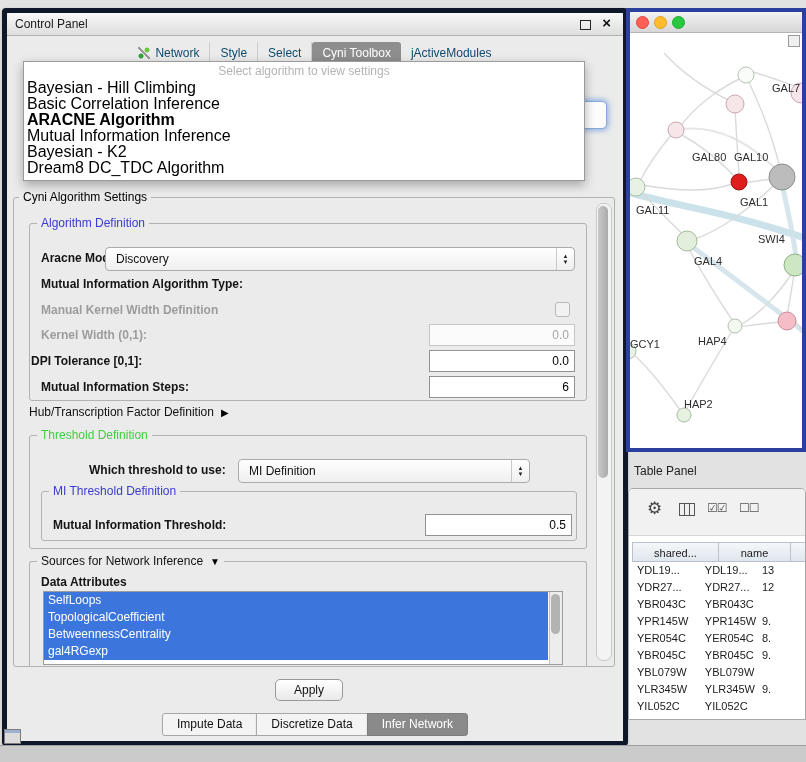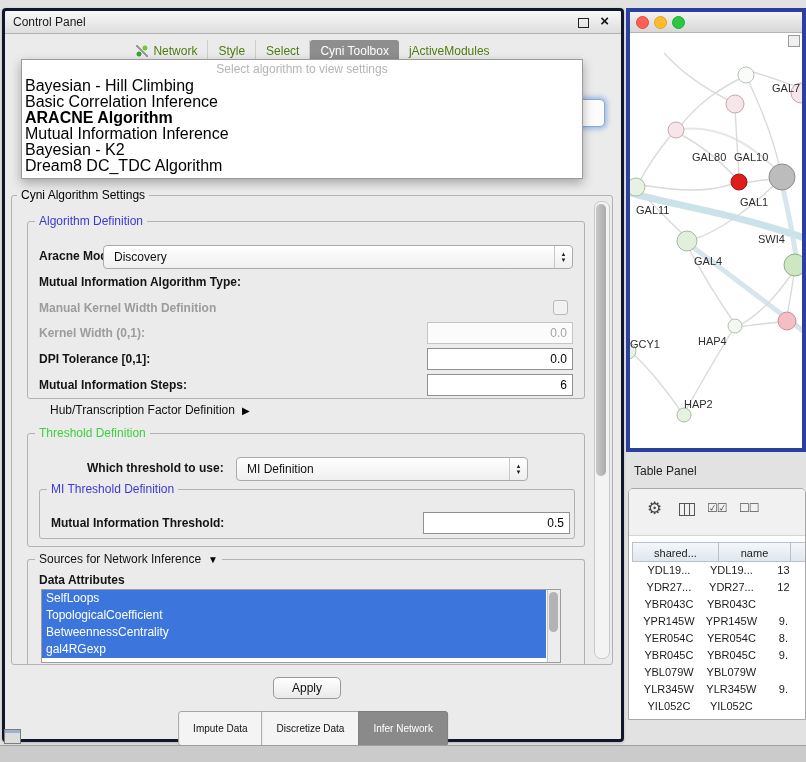--- a/index.html
+++ b/index.html
@@ -1,29 +1,29 @@
 <!DOCTYPE html>
 <html><head>
 <meta charset="utf-8">
 <style>
   html,body{margin:0;padding:0;}
   .page{position:relative;width:806px;height:762px;background:#e2e2e2;overflow:hidden;
         font-family:"Liberation Sans","DejaVu Sans",sans-serif;}
 
   
   .control-panel{position:absolute;left:2px;top:8px;width:616px;height:728px;background:#ebebeb;
-                 border:3px solid #0f172a;border-radius:4px;box-shadow:0 1px 3px rgba(0,0,0,.2);}
+                 border:5px solid #0f172a;border-radius:4px;box-shadow:0 1px 3px rgba(0,0,0,.2);}
   .cp-titlebar{position:absolute;left:0;top:0;right:0;height:22px;background:linear-gradient(#f8f8f8,#dedede);
                border-bottom:1px solid #b2b2b2;border-radius:4px 4px 0 0;}
   .cp-title{position:absolute;left:8px;top:4px;font-size:12px;color:#1a1a1a;}
   .float-ico{position:absolute;right:32px;top:7px;width:9px;height:8px;border:1.5px solid #222;}
   .close-ico{position:absolute;right:12px;top:1px;font-size:15px;font-weight:bold;color:#111;}
 
   .tabbar{position:absolute;left:0;top:26px;right:0;height:28px;display:flex;justify-content:center;align-items:center;}
-  .tab{display:flex;align-items:center;gap:5px;padding:4px 10px;font-size:12px;color:#4d7c0f;border-right:1px solid #cdcdcd;}
+  .tab{display:flex;align-items:center;gap:5px;padding:4px 10px;font-size:12px;color:#0c4a6e;border-right:1px solid #cdcdcd;}
   .tab:last-child{border-right:none;}
   .tab.sel{background:#8e8e8e;color:#fff;border-radius:3px;border-right:none;}
   .net-glyph{width:12px;height:12px;display:inline-block;background:
      radial-gradient(circle at 3px 9px,#35a33c 2.2px,transparent 2.8px),
      radial-gradient(circle at 9px 3px,#6fc93f 2.2px,transparent 2.8px),
      linear-gradient(45deg,transparent 44%,#9a9a9a 44%,#9a9a9a 56%,transparent 56%);}
 
   
   .popup{position:absolute;left:16px;top:48px;width:560px;height:118px;background:#fff;
          border:1px solid #9b9b9b;box-shadow:0 4px 10px rgba(0,0,0,.3);z-index:50;}
@@ -53,35 +53,35 @@
   .combo-arrows{margin-left:auto;height:100%;width:17px;border-left:1px solid #c9c9c9;display:flex;
                 flex-direction:column;align-items:center;justify-content:center;}
   .combo-arrows i{font-style:normal;font-size:6px;line-height:6px;color:#222;}
 
   .tfield{position:absolute;height:22px;background:#fff;border:1px solid #919191;font-size:12px;text-align:right;
           padding:0 5px;box-sizing:border-box;font-family:inherit;color:#000;}
   .tfield:disabled{color:#a5a5a5;border-color:#c6c6c6;background:#fbfbfb;}
   .checkbox{position:absolute;width:13px;height:13px;border:1px solid #b9b9b9;background:#f2f2f2;border-radius:3px;}
 
   .hub-row,.sources-title{display:flex;align-items:center;gap:7px;font-size:12px;color:#111;}
-  .hub-row{position:absolute;left:45px;top:392px;}
+  .hub-row{position:absolute;left:22px;top:392px;}
   .tri{font-size:10px;color:#000;}
 
   .attr-list{position:absolute;left:36px;top:578px;width:518px;height:72px;background:#fff;
              border:1px solid #9c9c9c;overflow:hidden;}
   .attr-item{height:17px;line-height:17px;padding-left:4px;font-size:12px;width:504px;box-sizing:border-box;}
   .attr-item.sel{background:#3c76dd;color:#fff;}
   .attr-scroll{position:absolute;right:0;top:0;width:12px;height:100%;background:#ededed;border-left:1px solid #c4c4c4;}
   .attr-thumb{position:absolute;left:1px;top:2px;width:9px;height:40px;background:#b3b3b3;border-radius:5px;}
 
   .apply-btn{position:absolute;left:268px;top:666px;width:68px;height:22px;background:linear-gradient(#ffffff,#e9e9e9);
              border:1px solid #999;border-radius:5px;font-size:12px;font-family:inherit;color:#111;}
 
   .bottom-tabs{position:absolute;left:50%;transform:translateX(-50%);top:700px;display:flex;}
-  .btab{height:21px;line-height:21px;padding:6px 14px;font-size:10px;background:#f4f4f4;border:1px solid #a6a6a6;
+  .btab{height:21px;line-height:21px;padding:0 14px;font-size:12px;background:#f4f4f4;border:1px solid #a6a6a6;
         margin-left:-1px;color:#111;white-space:nowrap;}
   .btab:first-child{border-radius:3px 0 0 3px;margin-left:0;}
   .btab:last-child{border-radius:0 3px 3px 0;}
   .btab.sel{background:#8a8a8a;color:#fff;border-color:#7d7d7d;}
 
   
   .net-window{position:absolute;left:626px;top:8px;width:180px;height:444px;border:4px solid #2a3f9e;
               background:#fff;box-sizing:border-box;}
   .net-titlebar{position:relative;height:20px;background:linear-gradient(#f2f2f2,#d7d7d7);border-bottom:1px solid #b5b5b5;}
   .light{position:absolute;top:4px;width:11px;height:11px;border-radius:50%;}
@@ -104,21 +104,21 @@
   .t-toolbar{position:absolute;left:0;top:0;right:0;height:46px;background:#f1f1f1;border-bottom:1px solid #d6d6d6;}
   .gear-ico{position:absolute;left:18px;top:9px;font-size:17px;color:#444;}
   .cols-ico{position:absolute;left:50px;top:14px;width:16px;height:13px;border:1.5px solid #555;box-sizing:border-box;
             background:linear-gradient(90deg,transparent 0 3.5px,#555 3.5px 5px,transparent 5px 8.5px,#555 8.5px 10px,transparent 10px);}
   .checks-ico{position:absolute;left:78px;top:12px;font-size:12px;color:#555;letter-spacing:-1px;}
   .boxes-ico{position:absolute;left:110px;top:12px;font-size:12px;color:#555;letter-spacing:-1px;}
   .t-head{position:absolute;left:4px;top:53px;display:flex;}
   .th{height:20px;line-height:20px;font-size:11px;text-align:center;color:#222;
       background:linear-gradient(#f4f7fa,#dfe6ed);border:1px solid #b9c2cb;margin-left:-1px;box-sizing:border-box;}
   .col0{width:87px;}.col1{width:73px;}.col2{width:60px;}
-  .t-body{position:absolute;left:4px;top:73px;right:0;bottom:0;overflow:hidden;text-align:center;}
+  .t-body{position:absolute;left:4px;top:73px;right:0;bottom:0;overflow:hidden;}
   .tr{display:flex;height:17px;line-height:17px;}
   .td{font-size:11px;color:#1c1c1c;padding-left:4px;box-sizing:border-box;white-space:nowrap;overflow:hidden;}
 
   .mini-icon{position:absolute;left:4px;top:729px;width:15px;height:13px;border:1px solid #7d7d7d;background:#dcdcdc;}
   .mini-icon::before{content:"";position:absolute;left:0;top:0;right:0;height:3px;background:#9eb0cf;}
   .bottom-strip{position:absolute;left:0;top:745px;width:806px;height:17px;background:#cbcbcb;border-top:1px solid #9f9f9f;}
 </style>
 </head>
 <body>
 
@@ -184,21 +184,21 @@
     </div>
 
     <span class="lbl" style="left:34px;top:264px;">Mutual Information Algorithm Type:</span>
 
     <span class="lbl dis" style="left:34px;top:290px;">Manual Kernel Width Definition</span>
     <div class="checkbox" style="left:548px;top:289px;"></div>
 
     <span class="lbl dis" style="left:34px;top:315px;">Kernel Width (0,1):</span>
     <input class="tfield" style="left: 422px; top: 311px; width: 146px;" disabled="" value="0.0">
 
-    <span class="lbl" style="left:34px;top:341px;">DPI Tolerance [0,1]:</span>
+    <span class="lbl" style="left:24px;top:341px;">DPI Tolerance [0,1]:</span>
     <input class="tfield" style="left: 422px; top: 337px; width: 146px;" value="0.0">
 
     <span class="lbl" style="left:34px;top:367px;">Mutual Information Steps:</span>
     <input class="tfield" style="left: 422px; top: 363px; width: 146px;" value="6">
 
     <div class="hub-row">
       <span>Hub/Transcription Factor Definition</span>
       <span class="tri">▶</span>
     </div>
 

